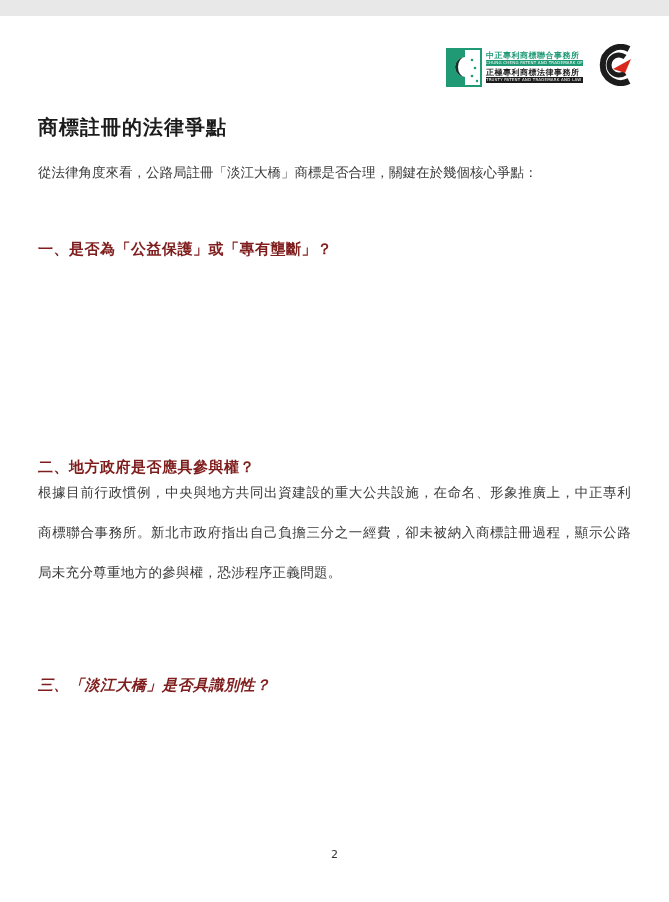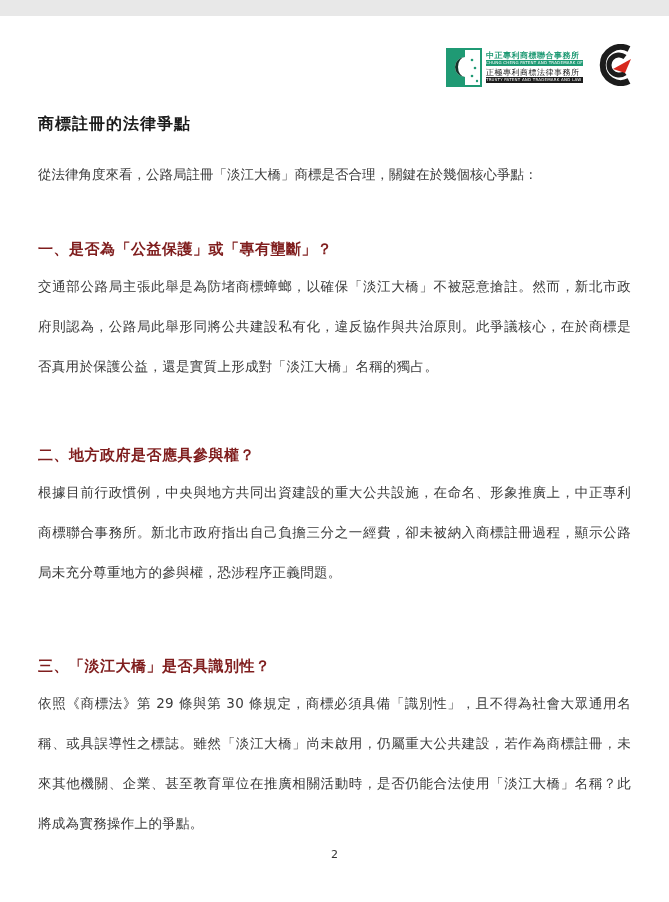--- a/index.html
+++ b/index.html
@@ -37,21 +37,21 @@
     color: #1f9a74;
     font-size: 8px;
     font-weight: bold;
     line-height: 9px;
     letter-spacing: 0.5px;
     white-space: nowrap;
   }
   .logo-zh2 {
     color: #222222;
     font-size: 8px;
-    font-weight: normal;
+    font-weight: bold;
     line-height: 9px;
     letter-spacing: 0.5px;
     white-space: nowrap;
     margin-top: 2px;
   }
   .logo-bar {
     height: 6px;
     overflow: hidden;
     color: #ffffff;
     font-size: 4px;
@@ -62,33 +62,34 @@
   }
   .logo-bar.green { background: #1f9a74; }
   .logo-bar.black { background: #1c1c1c; }
   .logo-swoosh { flex: 0 0 auto; }
 
   
   .doc-title {
     position: absolute;
     left: 38px;
     top: 98px;
-    font-size: 16px;
+    font-size: 20px;
     font-weight: bold;
     color: #1c1c1c;
     letter-spacing: 1px;
   }
   .doc-intro {
     position: absolute;
     left: 38px;
     top: 147px;
     width: 593px;
     font-size: 13.5px;
     color: #3a3a3a;
     line-height: 22px;
+    font-family: Liberation Mono, monospace;
   }
   .sec-heading {
     position: absolute;
     left: 38px;
     width: 593px;
     font-size: 15px;
     font-weight: bold;
     color: #7f1d1d;
     letter-spacing: 0.5px;
   }
@@ -98,23 +99,23 @@
     width: 593px;
     font-size: 13.5px;
     color: #3a3a3a;
     line-height: 40px;
     text-align: justify;
     letter-spacing: 0.3px;
     margin: 0;
   }
   .h1 { top: 224px; }
   .b1 { top: 250px; }
-  .h2 { top: 430px; }
+  .h2 { top: 442px; }
   .b2 { top: 456px; }
-  .h3 { top: 641px; }
+  .h3 { top: 660px; font-style: italic; }
   .b3 { top: 667px; }
 
   .page-number {
     position: absolute;
     left: 0;
     top: 832px;
     width: 669px;
     text-align: center;
     font-size: 11px;
     color: #333333;
@@ -150,23 +151,21 @@
         <path d="M38 13 A10 10 0 1 0 38 29" fill="none" stroke="#1c1c1c" stroke-width="5"></path>
         <polygon points="26,25 44,15 38,29" fill="#d7281d"></polygon>
       </svg>
     </div>
   </div>
 
   <div class="doc-title">商標註冊的法律爭點</div>
   <div class="doc-intro">從法律角度來看，公路局註冊「淡江大橋」商標是否合理，關鍵在於幾個核心爭點：</div>
 
   <div class="sec-heading h1">一、是否為「公益保護」或「專有壟斷」？</div>
-  <p class="sec-body b1">交通部公路局主張此舉是為防堵商標蟑螂，以確保「淡江大橋」不被惡意搶註。然而，新北市政府則認為，公路局此舉形同將公共建設私有化，違反協作與共治原則。此爭議核心，在於商標是否真用於保護公益，還是實質上形成對「淡江大橋」名稱的獨占。</p>
 
   <div class="sec-heading h2">二、地方政府是否應具參與權？</div>
   <p class="sec-body b2">根據目前行政慣例，中央與地方共同出資建設的重大公共設施，在命名、形象推廣上，中正專利商標聯合事務所。新北市政府指出自己負擔三分之一經費，卻未被納入商標註冊過程，顯示公路局未充分尊重地方的參與權，恐涉程序正義問題。</p>
 
   <div class="sec-heading h3">三、「淡江大橋」是否具識別性？</div>
-  <p class="sec-body b3">依照《商標法》第 29 條與第 30 條規定，商標必須具備「識別性」，且不得為社會大眾通用名稱、或具誤導性之標誌。雖然「淡江大橋」尚未啟用，仍屬重大公共建設，若作為商標註冊，未來其他機關、企業、甚至教育單位在推廣相關活動時，是否仍能合法使用「淡江大橋」名稱？此將成為實務操作上的爭點。</p>
 
   <div class="page-number">2</div>
 
 </div>
 
 </body></html>

